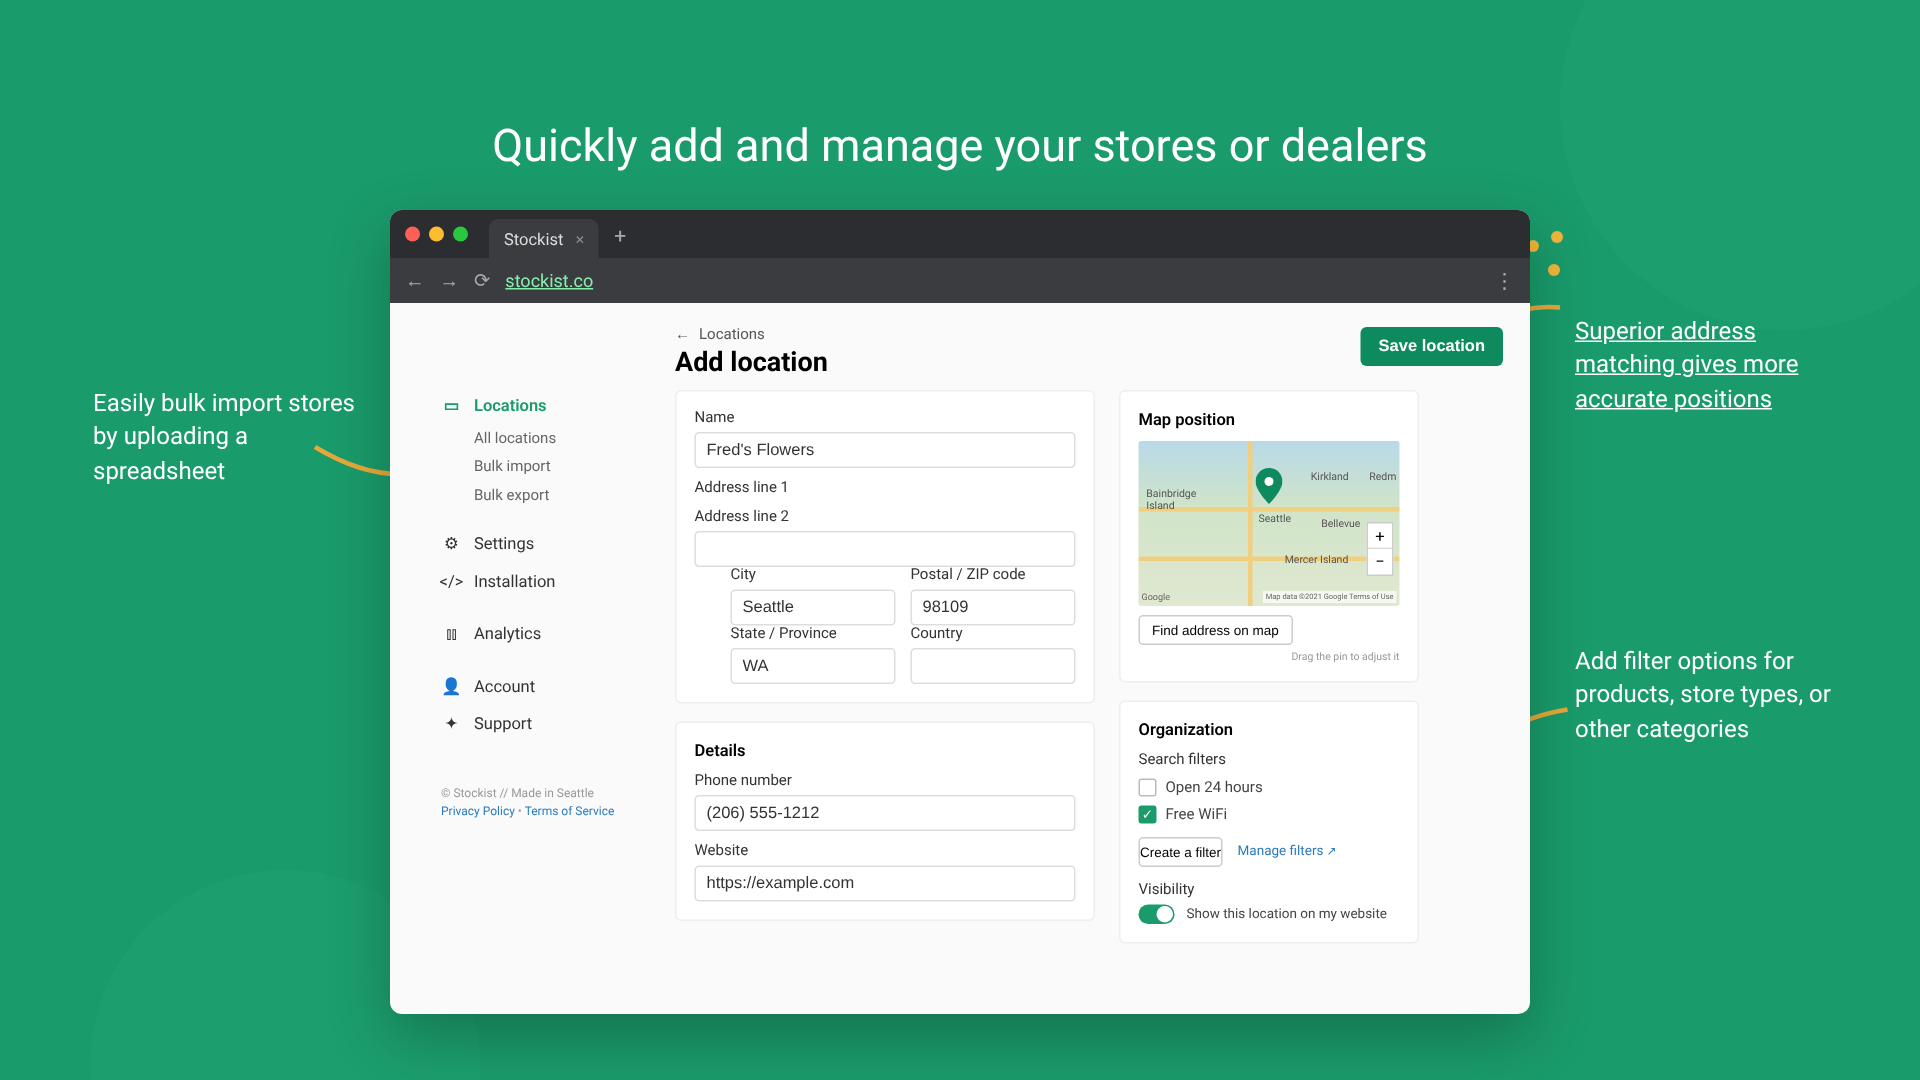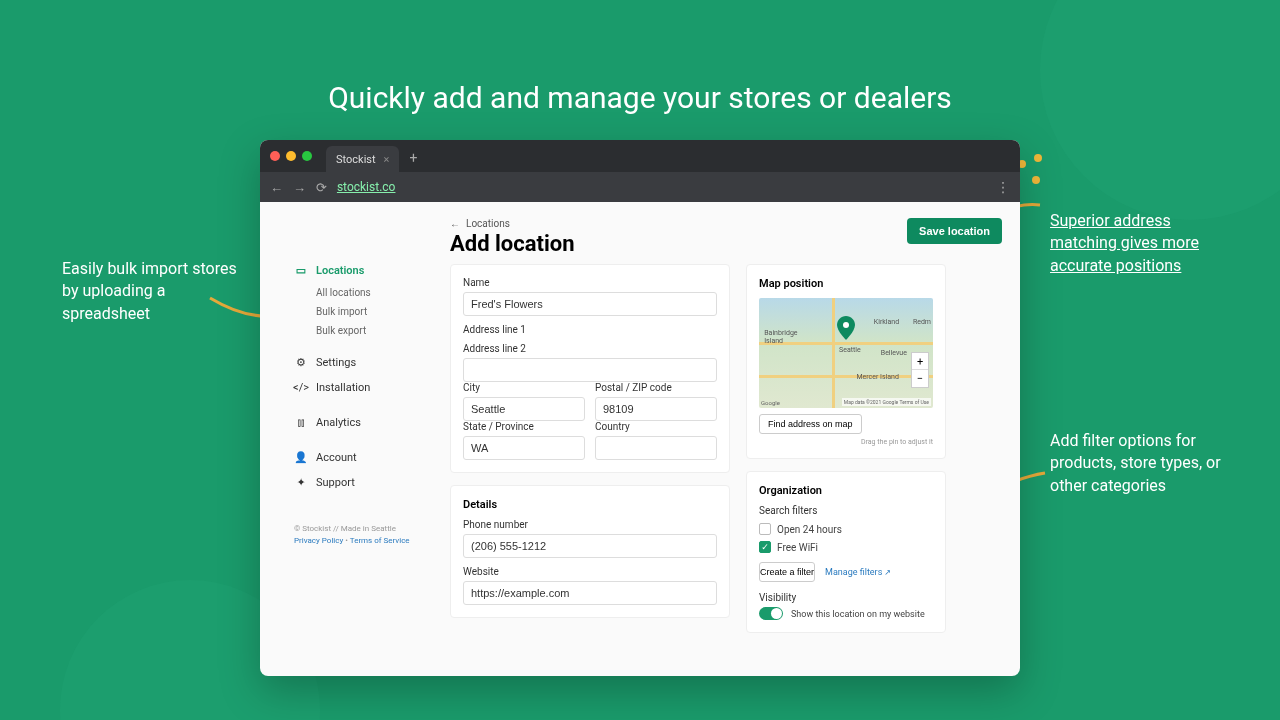--- a/index.html
+++ b/index.html
@@ -30,31 +30,31 @@
   .nav-item { display: flex; align-items: center; gap: 8px; padding: 6px 0; color: #333; cursor: pointer; }
   .nav-item.active { color: #1a9b6b; font-weight: 600; }
   .nav-icon { width: 14px; display: inline-flex; justify-content: center; }
   .nav-sub { padding: 4px 0 4px 22px; color: #666; font-size: 10px; cursor: pointer; }
   .nav-gap { height: 10px; }
   .sidebar-footer { margin-top: 28px; font-size: 8px; color: #999; line-height: 1.5; }
   .sidebar-footer a { color: #2b7bbf; }
   .main { flex: 1; padding: 16px 18px 0 0; overflow: hidden; }
   .topbar { display: flex; align-items: flex-start; justify-content: space-between; margin-bottom: 8px; }
   .bc { font-size: 10px; color: #555; display: flex; align-items: center; gap: 6px; margin-bottom: 2px; }
-  .h1 { font-size: 22px; font-weight: 700; }
+  .h1 { font-size: 18px; font-weight: 700; }
   .save-btn { background: #0e8a5f; color: #fff; border: none; border-radius: 4px; padding: 7px 12px; font-size: 11px; font-weight: 600; cursor: pointer; }
   .cols { display: flex; gap: 16px; }
   .colL { width: 280px; display: flex; flex-direction: column; gap: 12px; }
   .colR { width: 200px; display: flex; flex-direction: column; gap: 12px; }
   .card { background: #fff; border: 1px solid #eee; border-radius: 4px; padding: 12px; }
   .lbl { font-size: 10px; color: #333; margin-bottom: 4px; margin-top: 8px; }
   .lbl:first-child { margin-top: 0; }
   .card-title { font-size: 11px; font-weight: 600; margin-bottom: 8px; }
   input[type=text] { width: 100%; border: 1px solid #ddd; border-radius: 3px; padding: 5px 7px; font-size: 11px; color: #333; }
-  .row2 { display: flex; gap: 10px; }
+  .row2 { display: flex; gap: 10px; margin-left: 24px; }
   .row2 > div { flex: 1; }
   .map-box { position: relative; height: 110px; background: linear-gradient(180deg, #b8d9e8 0%, #d0e4c8 40%, #e0e8d0 100%); border-radius: 2px; overflow: hidden; }
   .map-road { position: absolute; background: #f0d080; height: 3px; }
   .map-label { position: absolute; font-size: 7px; color: #555; }
   .map-pin { position: absolute; left: 50%; top: 42%; transform: translate(-50%,-100%); }
   .zoom { position: absolute; right: 4px; bottom: 20px; width: 18px; background: #fff; border: 1px solid #ccc; font-size: 11px; text-align: center; }
   .zoom div { height: 17px; line-height: 17px; border-bottom: 1px solid #ddd; cursor: pointer; }
   .zoom div:last-child { border: 0; }
   .map-attr { position: absolute; right: 2px; bottom: 2px; font-size: 5px; color: #666; background: rgba(255,255,255,0.7); padding: 1px 2px; }
   .map-logo { position: absolute; left: 2px; bottom: 2px; font-size: 6px; color: #666; }

